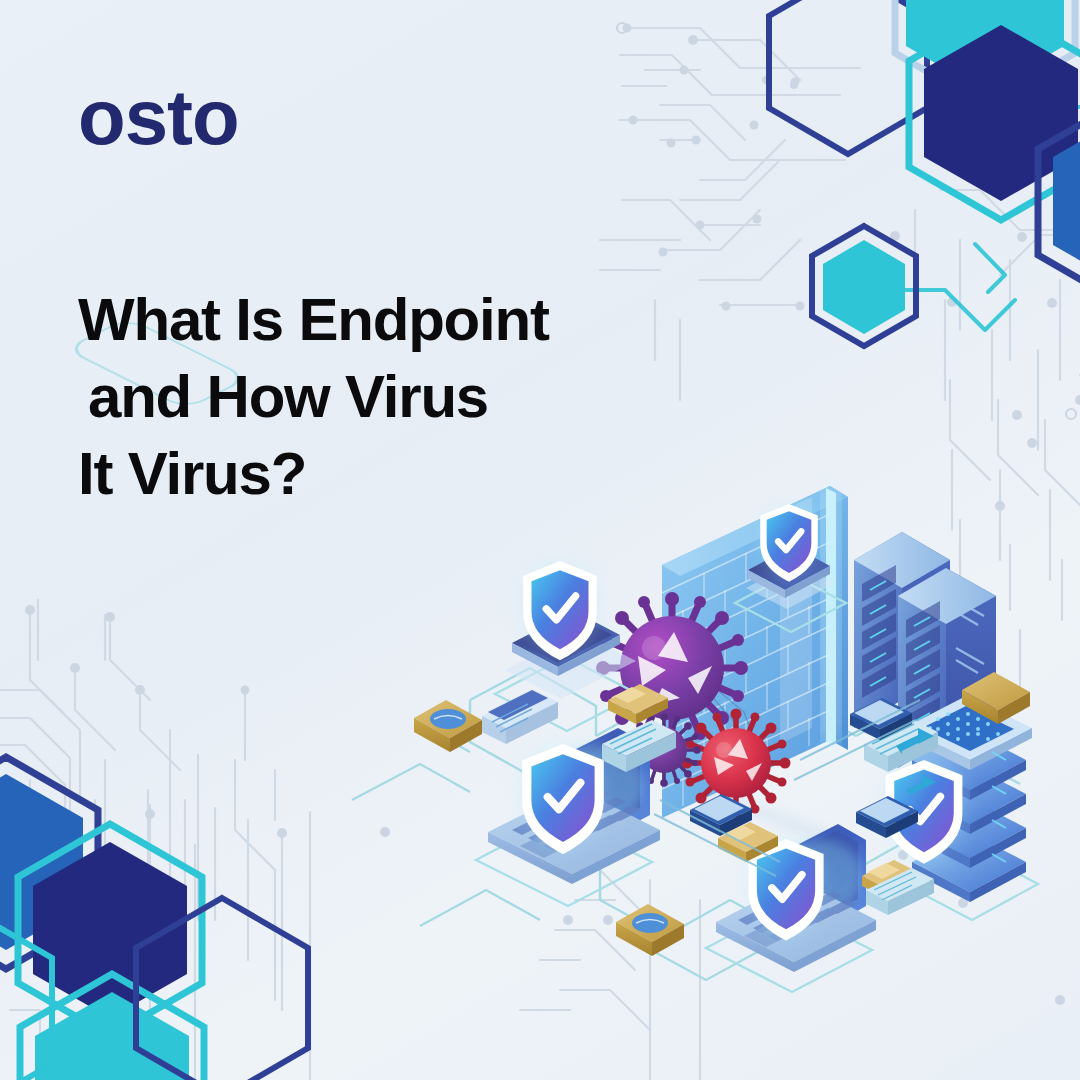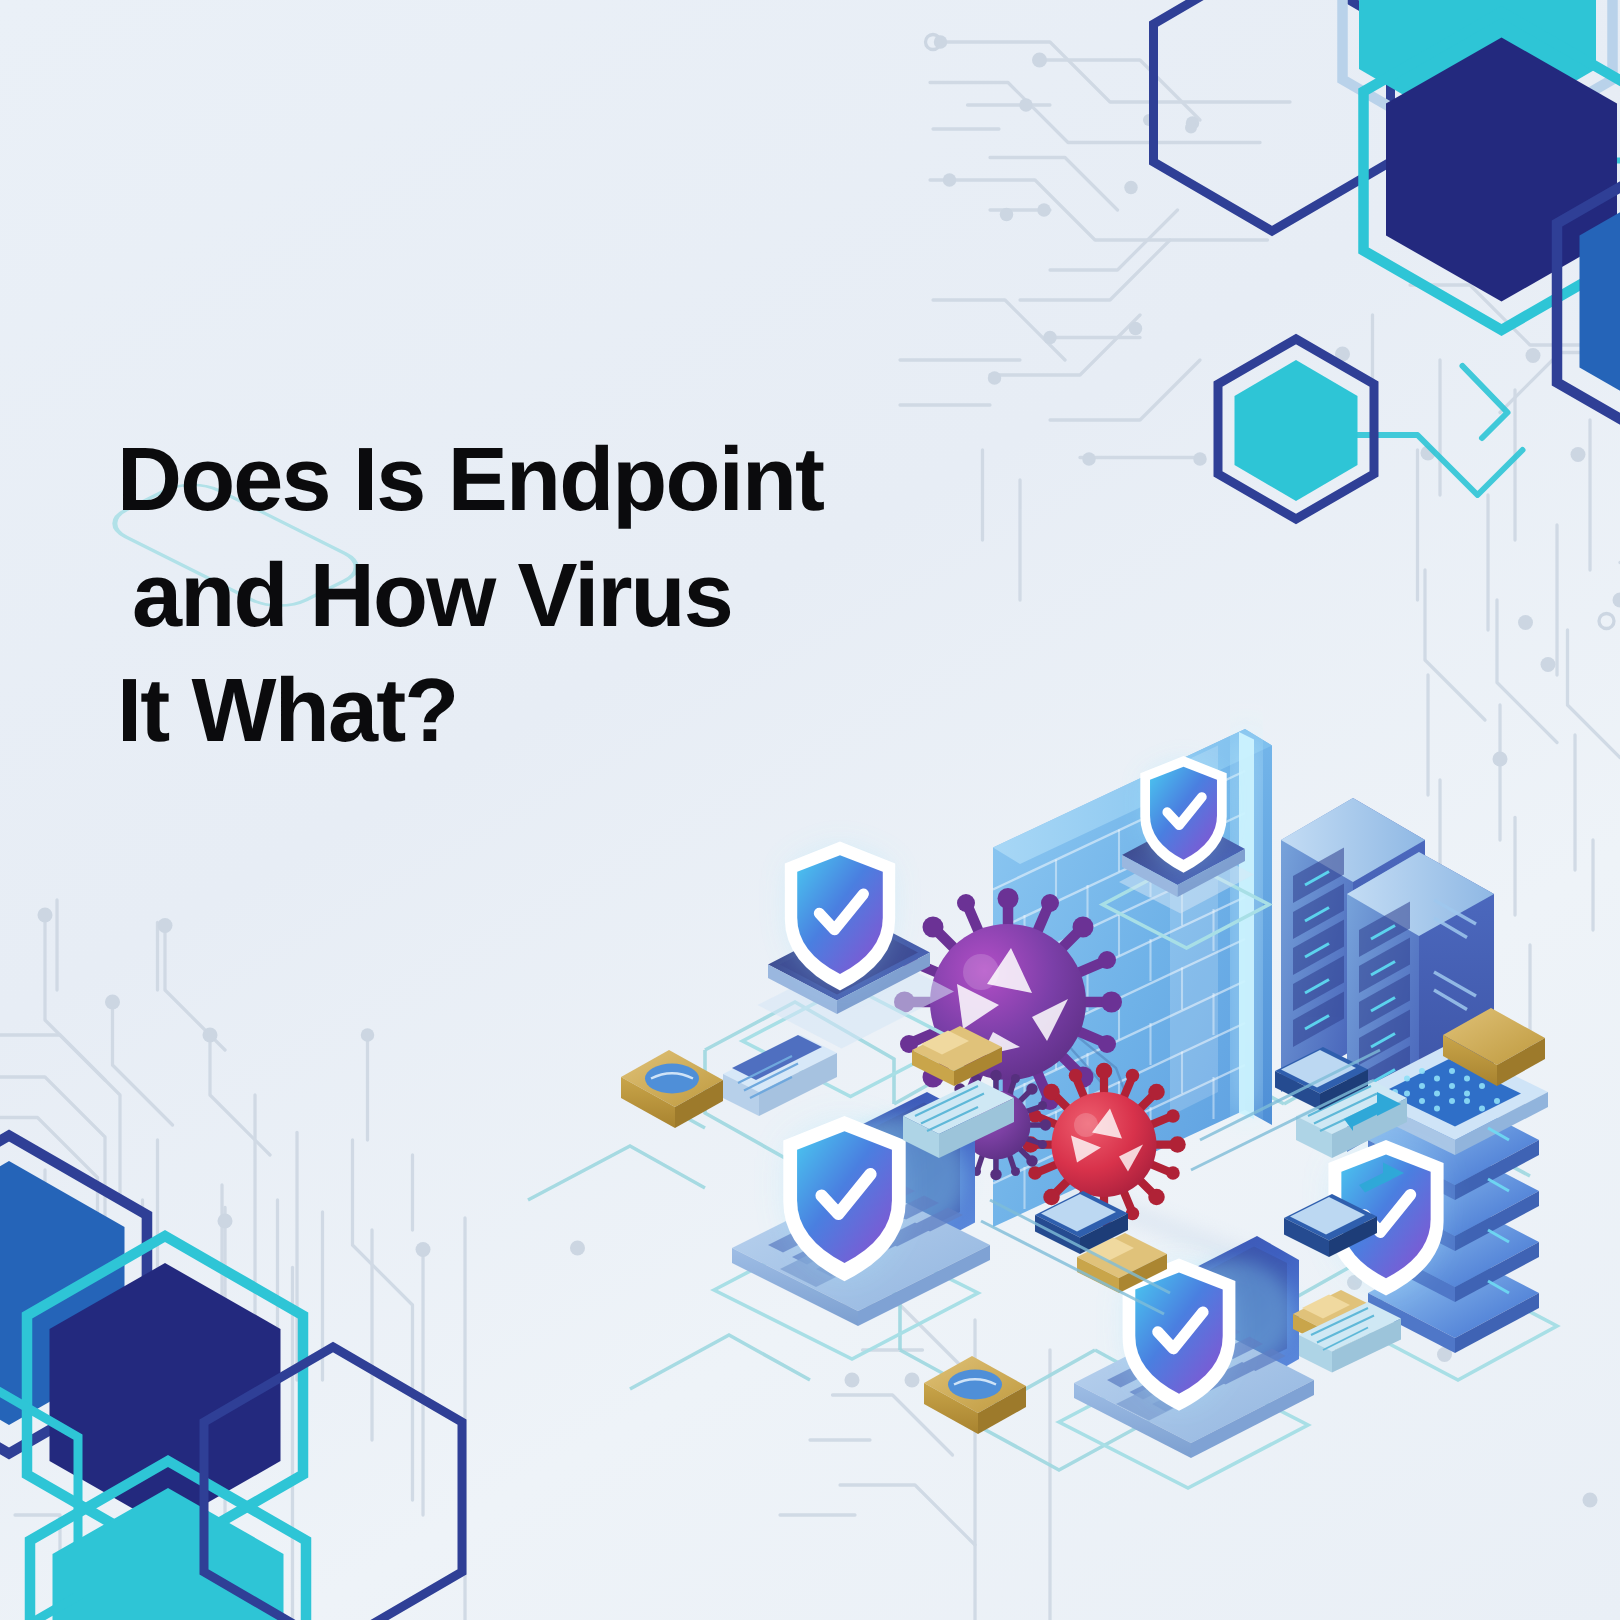--- a/index.html
+++ b/index.html
@@ -876,21 +876,22 @@
     </g>
     <g fill="none" stroke="#7fbdd8" stroke-width="2" opacity="0.8">
       <path d="M800 760 L920 700"></path>
       <path d="M794 780 L916 720"></path>
       <path d="M660 800 L780 862"></path>
       <path d="M654 814 L776 876"></path>
     </g>
   </svg>
 
   <div id="content">
+    <div class="brand-logo">osto</div>
 
     <div class="headline">
-      <div class="headline-line">Does Is Endpoint</div>
+      <div class="headline-line">What Is Endpoint</div>
       <div class="headline-line indent">and How Virus</div>
-      <div class="headline-line">It What?</div>
+      <div class="headline-line">It Virus?</div>
     </div>
   </div>
 
 </div>
 
 </body></html>

